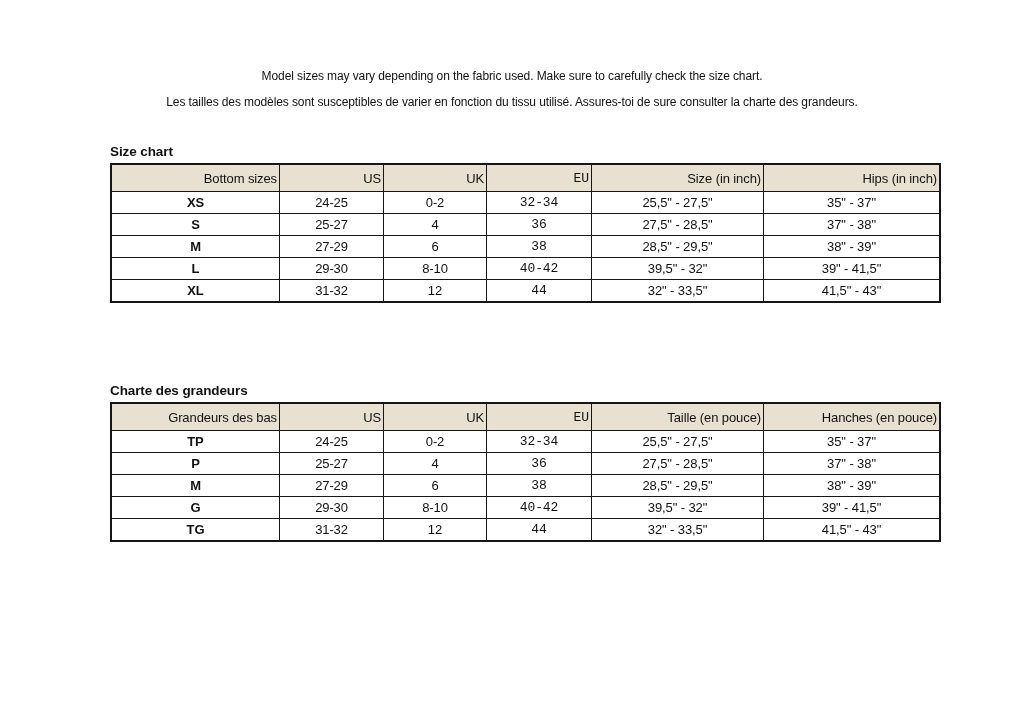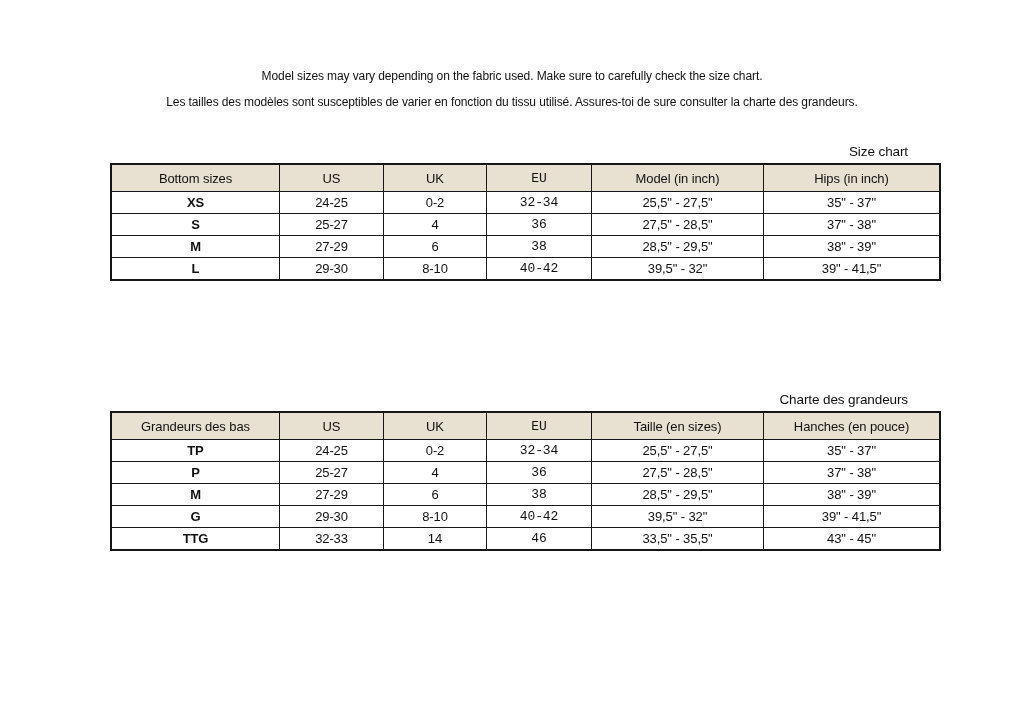--- a/index.html
+++ b/index.html
@@ -25,25 +25,25 @@
   }
   .note-en { top: 69px; }
   .note-fr { top: 95px; }
 
   .table-section {
     position: absolute;
     left: 110px;
     width: 798px;
   }
   .section-1 { top: 144px; }
-  .section-2 { top: 392px; }
+  .section-2 { top: 383px; }
 
   .table-title {
-    text-align: right;
-    font-weight: normal;
+    text-align: left;
+    font-weight: bold;
     font-size: 13.5px;
     line-height: 16px;
     margin: 0 0 3px 0;
     letter-spacing: -0.1px;
   }
 
   table.size-table {
     border-collapse: collapse;
     table-layout: fixed;
     width: 798px;
@@ -57,20 +57,21 @@
     font-size: 13px;
     letter-spacing: -0.1px;
     padding: 0 2px;
     overflow: hidden;
     white-space: nowrap;
   }
   table.size-table th {
     background: #e8e1d2;
     font-weight: normal;
     height: 26px;
+    text-align: right;
   }
   table.size-table td {
     background: #ffffff;
     height: 21px;
   }
   .col0 { width: 163px; font-weight: bold; }
   .col1 { width: 99px; }
   .col2 { width: 98px; }
   .col3 { width: 100px; font-family: Liberation Mono, monospace; }
   .col4 { width: 167px; }
@@ -85,21 +86,21 @@
 
 <div class="table-section section-1">
   <div class="table-title">Size chart</div>
   <table class="size-table">
       <thead>
         <tr>
           <th class="col0">Bottom sizes</th>
           <th class="col1">US</th>
           <th class="col2">UK</th>
           <th class="col3">EU</th>
-          <th class="col4">Model (in inch)</th>
+          <th class="col4">Size (in inch)</th>
           <th class="col5">Hips (in inch)</th>
         </tr>
       </thead>
       <tbody>
         <tr>
           <td class="col0">XS</td>
           <td class="col1">24-25</td>
           <td class="col2">0-2</td>
           <td class="col3">32-34</td>
           <td class="col4">25,5" - 27,5"</td>
@@ -122,34 +123,42 @@
           <td class="col5">38" - 39"</td>
         </tr>
         <tr>
           <td class="col0">L</td>
           <td class="col1">29-30</td>
           <td class="col2">8-10</td>
           <td class="col3">40-42</td>
           <td class="col4">39,5" - 32"</td>
           <td class="col5">39" - 41,5"</td>
         </tr>
+        <tr>
+          <td class="col0">XL</td>
+          <td class="col1">31-32</td>
+          <td class="col2">12</td>
+          <td class="col3">44</td>
+          <td class="col4">32" - 33,5"</td>
+          <td class="col5">41,5" - 43"</td>
+        </tr>
       </tbody>
     </table>
 </div>
 
 <div class="table-section section-2">
   <div class="table-title">Charte des grandeurs</div>
   <table class="size-table">
       <thead>
         <tr>
           <th class="col0">Grandeurs des bas</th>
           <th class="col1">US</th>
           <th class="col2">UK</th>
           <th class="col3">EU</th>
-          <th class="col4">Taille (en sizes)</th>
+          <th class="col4">Taille (en pouce)</th>
           <th class="col5">Hanches (en pouce)</th>
         </tr>
       </thead>
       <tbody>
         <tr>
           <td class="col0">TP</td>
           <td class="col1">24-25</td>
           <td class="col2">0-2</td>
           <td class="col3">32-34</td>
           <td class="col4">25,5" - 27,5"</td>
@@ -173,22 +182,22 @@
         </tr>
         <tr>
           <td class="col0">G</td>
           <td class="col1">29-30</td>
           <td class="col2">8-10</td>
           <td class="col3">40-42</td>
           <td class="col4">39,5" - 32"</td>
           <td class="col5">39" - 41,5"</td>
         </tr>
         <tr>
-          <td class="col0">TTG</td>
-          <td class="col1">32-33</td>
-          <td class="col2">14</td>
-          <td class="col3">46</td>
-          <td class="col4">33,5" - 35,5"</td>
-          <td class="col5">43" - 45"</td>
+          <td class="col0">TG</td>
+          <td class="col1">31-32</td>
+          <td class="col2">12</td>
+          <td class="col3">44</td>
+          <td class="col4">32" - 33,5"</td>
+          <td class="col5">41,5" - 43"</td>
         </tr>
       </tbody>
     </table>
 </div>
 
 </body></html>

